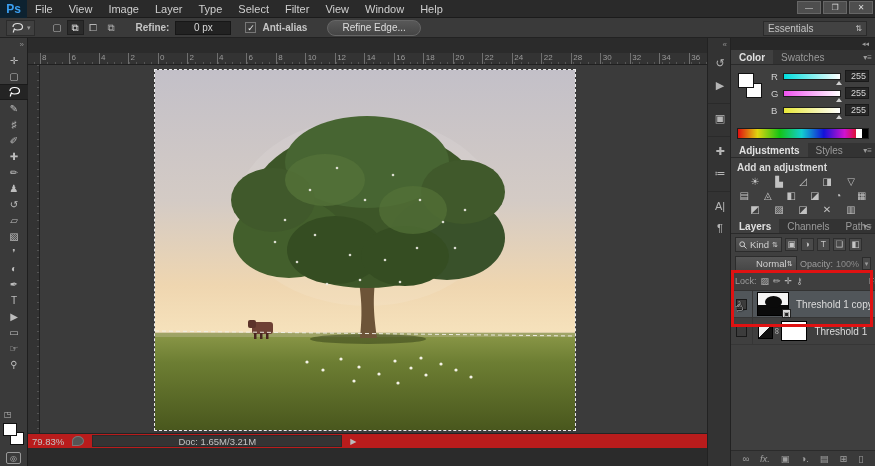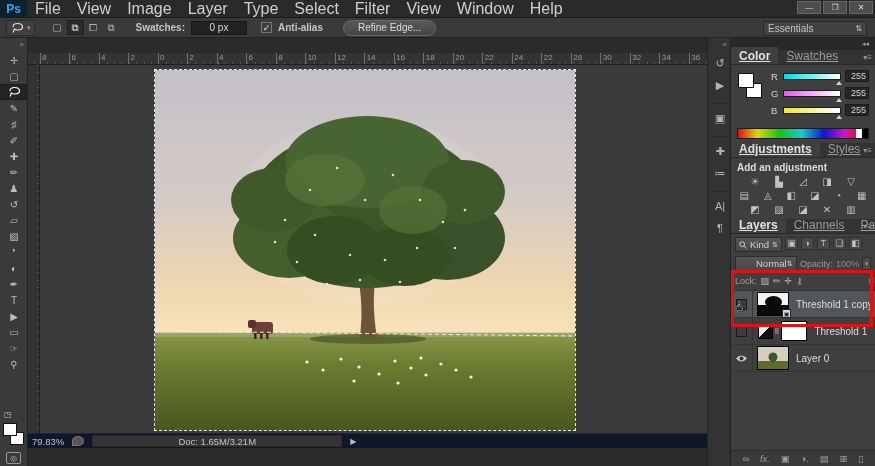--- a/index.html
+++ b/index.html
@@ -2,21 +2,21 @@
 <html><head>
 <meta charset="utf-8">
 <style>
   html,body{margin:0;padding:0;background:#181818;}
   #app, #app *{box-sizing:border-box;font-family:"Liberation Sans","DejaVu Sans",sans-serif;}
   #app{position:relative;width:875px;height:466px;background:#2b2b2b;overflow:hidden;color:#c9c9c9;font-size:11px;-webkit-user-select:none;}
 
   
   .menubar{position:absolute;top:0;left:0;right:0;height:18px;background:#2a2a2a;border-bottom:1px solid #1b1b1b;display:flex;align-items:center;}
   .ps-logo{width:27px;height:18px;background:#0d2230;color:#3ba0f2;font-weight:bold;font-size:12px;display:flex;align-items:center;justify-content:center;}
-  .menu-item{padding:0 8px;line-height:18px;color:#cfcfcf;font-size:16px;cursor:default;}
+  .menu-item{padding:0 8px;line-height:18px;color:#cfcfcf;font-size:11px;cursor:default;}
   .win-controls{position:absolute;right:2px;top:1px;display:flex;gap:2px;}
   .win-btn{width:24px;height:13px;background:#4e4e4e;border:1px solid #666;color:#ddd;font-size:8px;line-height:11px;text-align:center;}
 
   
   .options{position:absolute;top:18px;left:0;right:0;height:20px;background:#3a3a3a;border-bottom:1px solid #222;display:flex;align-items:center;gap:6px;padding-left:6px;}
   .tool-preview{display:flex;align-items:center;gap:2px;padding:1px 3px;border:1px solid #2c2c2c;background:#404040;}
   .mode-group{display:flex;gap:1px;margin-left:8px;}
   .mode-btn{width:17px;height:15px;display:flex;align-items:center;justify-content:center;color:#b5b5b5;font-size:10px;}
   .mode-btn.active{background:#2b2b2b;border:1px solid #202020;color:#e8e8e8;}
   .opt-label{color:#c5c5c5;font-size:10px;}
@@ -40,39 +40,39 @@
   .tabrow{position:absolute;left:28px;top:38px;width:679px;height:15px;background:#232323;display:flex;}
   .doc-tab{display:flex;align-items:center;gap:6px;background:#3e3e3e;border-right:1px solid #1a1a1a;padding:0 7px;color:#d2d2d2;font-size:10px;max-width:290px;white-space:nowrap;}
   .doc-close{color:#9c9c9c;font-size:10px;}
   .hruler{position:absolute;left:28px;top:53px;width:679px;height:12px;background:#333;border-bottom:1px solid #202020;display:flex;background-image:repeating-linear-gradient(90deg,#6f6f6f 0 1px,transparent 1px 29.5px),repeating-linear-gradient(90deg,#555 0 1px,transparent 1px 7.4px);background-size:100% 100%,100% 3px;background-position:12px 0,12px 9px;background-repeat:no-repeat,repeat-x;}
   .hruler span{flex:1;font-size:8px;color:#9a9a9a;padding-left:14px;line-height:10px;overflow:hidden;}
   .vruler{position:absolute;left:28px;top:65px;width:12px;height:368px;background:#333;border-right:1px solid #202020;background-image:repeating-linear-gradient(180deg,#555 0 1px,transparent 1px 7.4px);background-size:3px 100%;background-position:9px 0;background-repeat:repeat-y;}
   .canvas{position:absolute;left:40px;top:65px;width:667px;height:368px;background:#3b3b3b;overflow:hidden;}
   .image{position:absolute;left:115px;top:5px;width:420px;height:360px;outline:1px dashed #ececec;}
 
   
-  .statusbar{position:absolute;left:28px;top:433px;width:679px;height:15px;background:#0f172a;border-top:1px solid #242424;display:flex;align-items:center;gap:8px;font-size:9.5px;color:#c3c3c3;}
+  .statusbar{position:absolute;left:28px;top:433px;width:679px;height:15px;background:#b91c1c;border-top:1px solid #242424;display:flex;align-items:center;gap:8px;font-size:9.5px;color:#c3c3c3;}
   .status-zoom{margin-left:4px;}
   .status-clock{width:12px;height:10px;background:#555;border-radius:50% 50% 50% 0;border:1px solid #777;}
   .doc-box{width:250px;text-align:center;background:#343434;border:1px solid #2a2a2a;height:12px;line-height:11px;}
   .bottomtabs{position:absolute;left:28px;top:448px;width:679px;height:18px;background:#2d2d2d;display:flex;align-items:flex-start;}
   .btab{padding:2px 10px;font-size:10px;}
   .btab.active{background:#3a3a3a;color:#d5d5d5;}
   .btab.dim{color:#8a8a8a;}
 
   
   .strip{position:absolute;left:707px;top:38px;bottom:0;width:24px;background:#333;border-left:1px solid #222;border-right:1px solid #222;}
   .strip .cell{width:24px;height:22px;display:flex;align-items:center;justify-content:center;color:#b5b5b5;font-size:11px;}
   .strip .gap{height:8px;border-bottom:1px solid #2a2a2a;margin-bottom:3px;}
 
   
   .panels{position:absolute;left:731px;top:38px;bottom:0;width:144px;background:#3f3f3f;}
   .collapse-row{height:12px;background:#282828;color:#9a9a9a;font-size:7px;text-align:right;padding:2px 6px 0 0;}
   .ptabs{height:15px;background:#333;display:flex;align-items:flex-end;position:relative;border-bottom:1px solid #2a2a2a;}
-  .ptab{padding:2px 8px 1px;font-size:12px;color:#9a9a9a;text-decoration:underline;}
+  .ptab{padding:2px 8px 1px;font-size:10px;color:#9a9a9a;}
   .ptab.active{background:#3f3f3f;color:#e0e0e0;font-weight:bold;}
   .pmenu{position:absolute;right:3px;top:3px;color:#9a9a9a;font-size:8px;}
 
   .color-body{position:relative;height:62px;padding:5px 6px 0 6px;}
   .cswatches{position:absolute;left:7px;top:8px;width:26px;height:26px;}
   .cswatches .f{position:absolute;left:0;top:0;width:16px;height:15px;background:#fff;border:1px solid #111;z-index:2;}
   .cswatches .b{position:absolute;left:8px;top:10px;width:16px;height:15px;background:#fdfdfd;border:1px solid #111;}
   .chan-row{display:flex;align-items:center;gap:4px;margin:0 0 5px 34px;}
   .chan-label{width:9px;font-size:9.5px;color:#cfcfcf;}
   .chan-track{position:relative;width:62px;height:7px;border:1px solid #1d1d1d;}
@@ -80,21 +80,21 @@
   .chan-val{width:26px;height:12px;background:#262626;border:1px solid #1a1a1a;color:#d5d5d5;font-size:9px;text-align:right;padding-right:2px;line-height:10px;}
   .spectrum{margin:1px 6px 0 6px;height:11px;border:1px solid #1c1c1c;background:linear-gradient(90deg,#e01010 0%,#e0d510 15%,#15c415 32%,#12cfcf 49%,#1212d8 66%,#d012d0 82%,#e01010 93%);position:relative;}
   .spectrum .wcap{position:absolute;right:6px;top:0;bottom:0;width:6px;background:#fff;}
   .spectrum .kcap{position:absolute;right:0;top:0;bottom:0;width:6px;background:#000;}
 
   .adj-body{padding:3px 6px 0 6px;}
   .adj-head{font-size:10px;font-weight:bold;color:#dcdcdc;margin:1px 0 3px 0;}
   .adj-row{display:flex;justify-content:center;gap:9px;margin-bottom:2px;}
   .adj-icon{width:15px;height:12px;color:#c2c2c2;font-size:10px;line-height:12px;text-align:center;}
 
-  .lay-filter{display:flex;align-items:flex-start;gap:3px;padding:3px 4px;}
+  .lay-filter{display:flex;align-items:center;gap:3px;padding:3px 4px;}
   .kind-dd{display:flex;align-items:center;gap:3px;background:linear-gradient(#565656,#474747);border:1px solid #2c2c2c;height:15px;padding:0 3px;font-size:9.5px;color:#d0d0d0;}
   .lay-ficon{width:13px;height:13px;border:1px solid #2e2e2e;background:#4a4a4a;color:#c5c5c5;font-size:8.5px;line-height:11px;text-align:center;}
   .lay-blend{display:flex;align-items:center;gap:3px;padding:1px 4px 3px;}
   .blend-dd{display:flex;align-items:center;justify-content:space-between;background:linear-gradient(#565656,#474747);border:1px solid #2c2c2c;height:15px;width:62px;padding:0 20px;font-size:9.5px;color:#d0d0d0;}
   .dim-label{font-size:9px;color:#9c9c9c;}
   .dim-val{font-size:9px;color:#8a8a8a;}
   .dd-arrow{width:11px;height:13px;background:#4a4a4a;border:1px solid #2c2c2c;color:#9a9a9a;font-size:7px;text-align:center;line-height:12px;}
   .lay-lock{display:flex;align-items:center;gap:4px;padding:0 4px 3px;border-bottom:1px solid #333;}
   .lock-icon{color:#b8b8b8;font-size:9px;}
 
@@ -146,21 +146,21 @@
           <path d="M3 5 Q3 1.5 7.5 1.5 Q12.5 1.5 12.5 5 Q12.5 8 7.5 8 Q5.4 8 4.3 7 L3.2 10.5" stroke="#ddd" stroke-width="1.2" fill="none"></path>
         </svg>
       <span style="font-size:7px;color:#999;">▾</span>
     </div>
     <div class="mode-group">
       <div class="mode-btn">▢</div>
       <div class="mode-btn active">⧉</div>
       <div class="mode-btn">⧠</div>
       <div class="mode-btn">⧉</div>
     </div>
-    <span class="opt-label" style="margin-left:10px;font-weight:bold;">Swatches:</span>
+    <span class="opt-label" style="margin-left:10px;font-weight:bold;">Refine:</span>
     <div class="opt-input">0 px</div>
     <div class="checkbox" style="margin-left:8px;">✓</div>
     <span class="opt-label" style="font-weight:bold;">Anti-alias</span>
     <button class="ps-button" style="margin-left:14px;">Refine Edge...</button>
     <div class="workspace">
       <span>Essentials</span>
       <span style="font-size:8px;">⇅</span>
     </div>
   </div>
 
@@ -507,37 +507,20 @@
     </div>
     <div class="layer-row">
       <div class="vis-cell">
           <div class="vis-box"></div>
         </div>
       <div class="thumb-adj"></div>
       <span class="link-glyph">∞</span>
       <div class="thumb-mask"></div>
       <span class="layer-name">Threshold 1</span>
     </div>
-    <div class="layer-row">
-      <div class="vis-cell">
-        <svg class="eye" viewBox="0 0 13 9">
-            <path d="M1 4.5 Q6.5 -1.5 12 4.5 Q6.5 10.5 1 4.5 Z" fill="#d0d0d0"></path>
-            <circle cx="6.5" cy="4.5" r="2" fill="#333"></circle>
-          </svg>
-      </div>
-      <div class="thumb-bw" style="background:none;border:1px solid #000;">
-        <svg width="30" height="22" viewBox="0 0 30 22">
-            <rect width="30" height="15" fill="#d9cdbb"></rect>
-            <rect y="14" width="30" height="8" fill="#5f6d2a"></rect>
-            <circle cx="15" cy="10" r="4.5" fill="#3c5526"></circle>
-            <rect x="14.3" y="12" width="1.4" height="4" fill="#5c462e"></rect>
-          </svg>
-      </div>
-      <span class="layer-name">Layer 0</span>
-    </div>
 
     <div class="lay-bottom">
       <span class="ni">∞</span>
       <span>fx.</span>
       <span class="ni">▣</span>
       <span class="ni">◑.</span>
       <span class="ni">▤</span>
       <span class="ni">⊞</span>
       <span class="ni">▯</span>
     </div>

